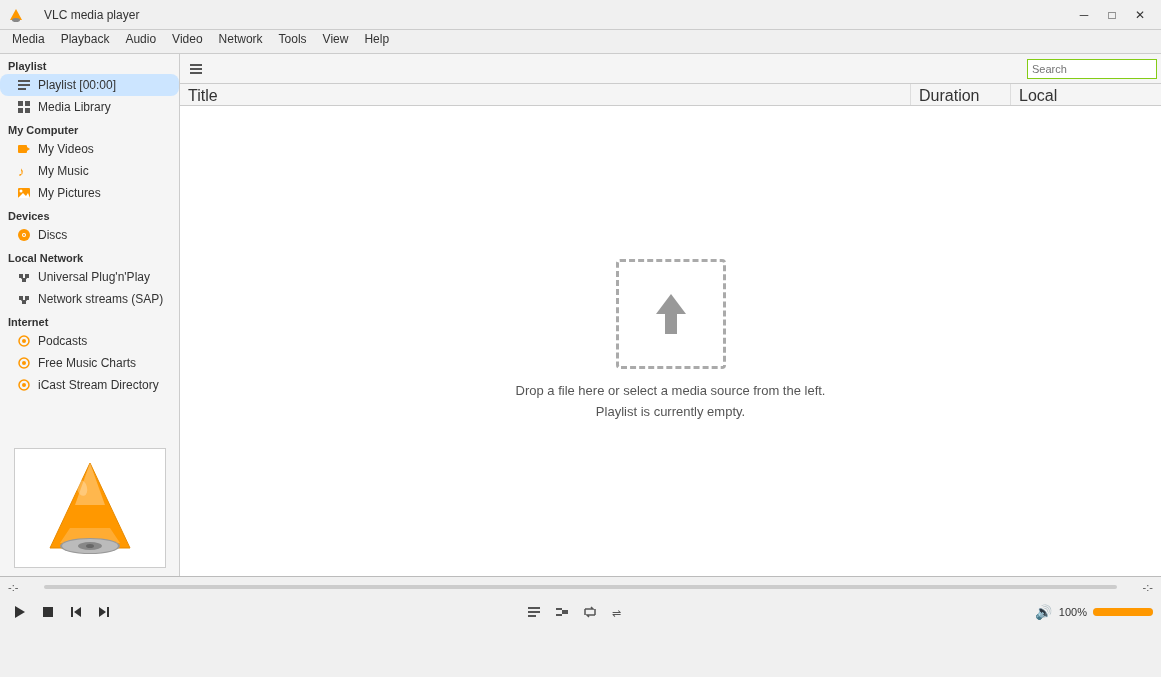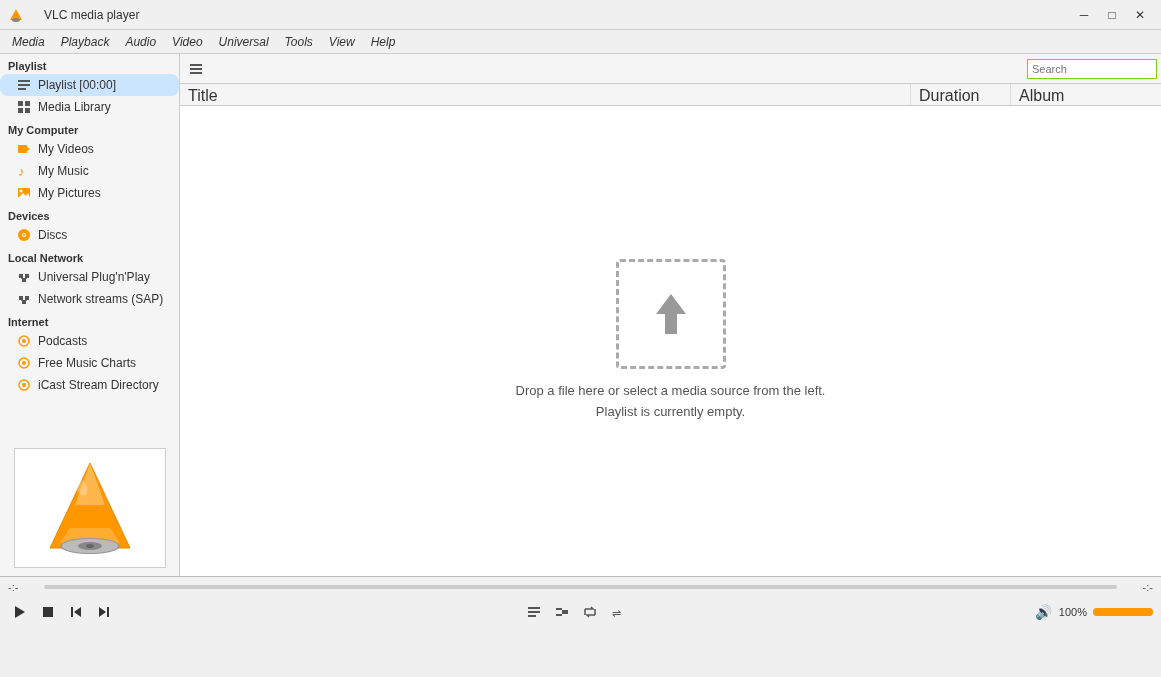--- a/index.html
+++ b/index.html
@@ -15,22 +15,22 @@
     #titlebar-icon { width: 16px; height: 16px; }
     #titlebar-title { font-size: 12px; color: #333; }
     #titlebar-controls { display: flex; gap: 2px; }
     .title-btn {
       width: 26px; height: 22px; border: none; background: transparent;
       cursor: pointer; font-size: 12px; color: #333; display: flex; align-items: center; justify-content: center;
     }
 
     
     #menubar {
-      display: flex; align-items: center; height: 24px;
-      background: #f0f0f0; border-bottom: 1px solid #ccc; padding: 0 4px; font-style: italic;
+      display: flex; height: 24px;
+      background: #f0f0f0; border-bottom: 1px solid #ccc; padding: 0 4px;
     }
     .menu-item {
       padding: 2px 8px; cursor: pointer; font-size: 12px; color: #333;
     }
 
     
     #main { display: flex; flex-direction: column; height: calc(677px - 54px - 50px); }
 
     
     #content { display: flex; flex: 1; overflow: hidden; }
@@ -155,21 +155,21 @@
     <button class="title-btn">□</button>
     <button class="title-btn close">✕</button>
   </div>
 </div>
 
 <div id="menubar">
   <span class="menu-item">Media</span>
   <span class="menu-item">Playback</span>
   <span class="menu-item">Audio</span>
   <span class="menu-item">Video</span>
-  <span class="menu-item">Universal</span>
+  <span class="menu-item">Network</span>
   <span class="menu-item">Tools</span>
   <span class="menu-item">View</span>
   <span class="menu-item">Help</span>
 </div>
 
 <div id="main">
   <div id="content">
 
     <div id="sidebar">
       <div id="sidebar-inner">
@@ -323,21 +323,21 @@
               <rect x="1" y="10" width="12" height="2" fill="#555"></rect>
             </svg>
           </button>
         </div>
         <input id="search-box" type="text" placeholder="Search" style="">
       </div>
 
       <div id="column-headers">
         <div class="col-header col-title">Title</div>
         <div class="col-header col-duration">Duration</div>
-        <div class="col-header col-album">Album</div>
+        <div class="col-header col-album">Local</div>
       </div>
 
       <div id="empty-playlist">
         <div id="drop-icon">
           <svg width="60" height="60" viewBox="0 0 60 60">
             <polygon points="30,10 45,30 36,30 36,50 24,50 24,30 15,30" fill="#999"></polygon>
           </svg>
         </div>
         <div class="empty-text">
           <div>Drop a file here or select a media source from the left.</div>

